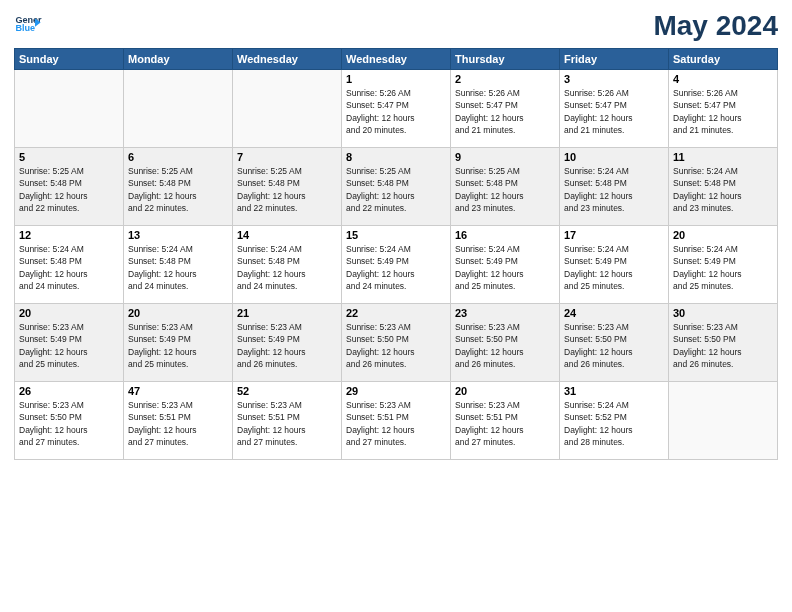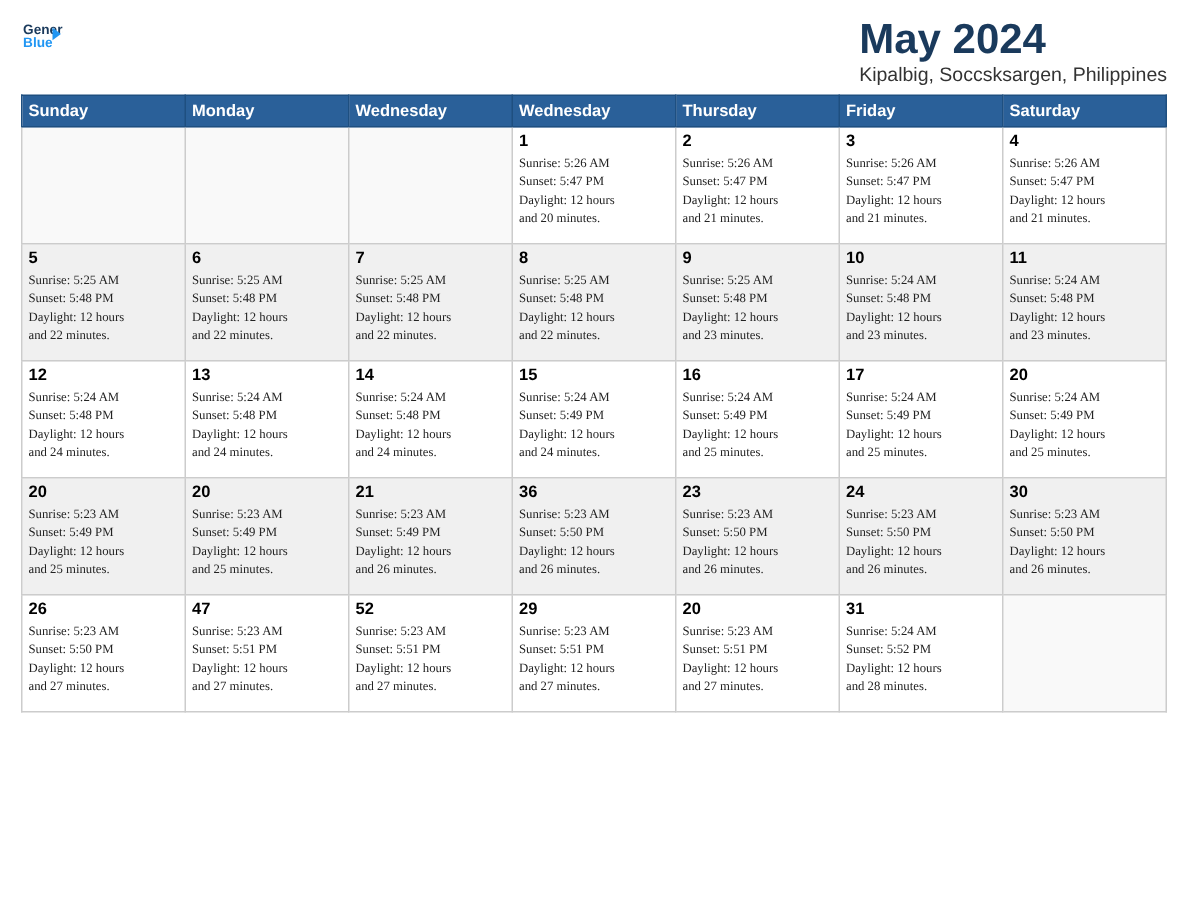--- a/index.html
+++ b/index.html
@@ -25,21 +25,21 @@
     .logo {
       display: flex;
       align-items: center;
       gap: 4px;
     }
     .logo-icon {
       width: 28px;
       height: 28px;
     }
     .title-block {
-      text-align: left;
+      text-align: center;
     }
     .main-title {
       font-size: 28px;
       font-weight: bold;
       color: #1a3a5c;
     }
     .subtitle {
       font-size: 13px;
       color: #333;
     }
@@ -74,41 +74,39 @@
     .day-num {
       font-weight: bold;
       font-size: 11px;
       margin-bottom: 2px;
       display: block;
     }
     .day-info {
       font-size: 8.5px;
       line-height: 1.45;
       color: #222;
-      font-family: Liberation Serif, serif;
     }
     .empty-cell {
       background: #f9f9f9;
     }
   </style>
 </head>
 <body>
 
 <div class="page">
   <div class="header">
     <div class="logo">
       <svg class="logo-icon" viewBox="0 0 40 40">
         <text x="2" y="18" font-size="13" font-weight="bold" fill="#1a3a5c">General</text>
         <text x="2" y="30" font-size="13" font-weight="bold" fill="#2196F3">Blue</text>
         <polygon points="30,12 38,18 30,24" fill="#2196F3"></polygon>
       </svg>
     </div>
     <div class="title-block">
       <div class="main-title">May 2024</div>
-      <div class="subtitle">Kipalbig, Soccsksargen, Philippines</div>
     </div>
   </div>
 
   <table>
     <thead>
       <tr>
       <th>Sunday</th>
           <th>Monday</th>
           <th>Wednesday</th>
           <th>Wednesday</th>
@@ -269,21 +267,21 @@
 and 25 minutes.</div>
           </td>
           <td>
             <span class="day-num">21</span>
             <div class="day-info" style="white-space: pre-line;">Sunrise: 5:23 AM
 Sunset: 5:49 PM
 Daylight: 12 hours
 and 26 minutes.</div>
           </td>
           <td>
-            <span class="day-num">36</span>
+            <span class="day-num">22</span>
             <div class="day-info" style="white-space: pre-line;">Sunrise: 5:23 AM
 Sunset: 5:50 PM
 Daylight: 12 hours
 and 26 minutes.</div>
           </td>
           <td>
             <span class="day-num">23</span>
             <div class="day-info" style="white-space: pre-line;">Sunrise: 5:23 AM
 Sunset: 5:50 PM
 Daylight: 12 hours

